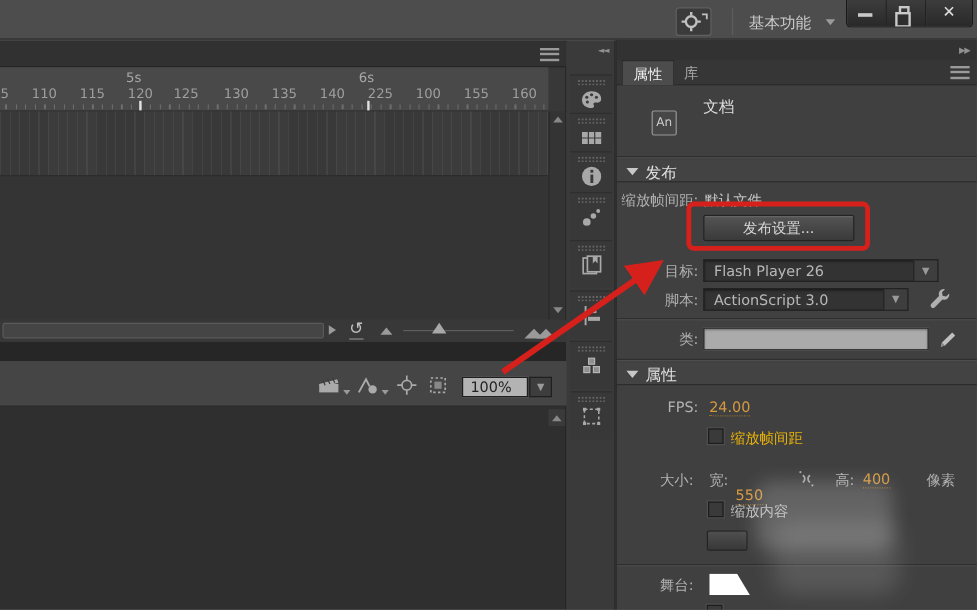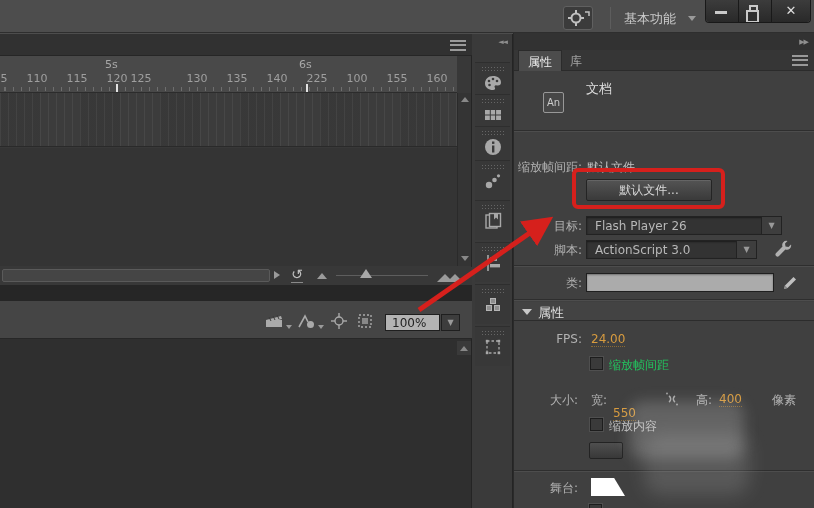--- a/index.html
+++ b/index.html
@@ -139,21 +139,21 @@
   <div id="tl-header" class="abs">
     <div id="tl-menu" class="abs hamburger"></div>
   </div>
   <div id="ruler" class="abs">
     <span class="abs timemark" style="left:105px">5s</span>
     <span class="abs timemark" style="left:299px">6s</span>
     <span class="abs ticknum" style="left:4px">5</span>
     <span class="abs ticknum" style="left:37px">110</span>
     <span class="abs ticknum" style="left:77px">115</span>
     <span class="abs ticknum" style="left:117px">120</span>
-    <span class="abs ticknum" style="left:141px">125</span>
+    <span class="abs ticknum" style="left:155px">125</span>
     <span class="abs ticknum" style="left:197px">130</span>
     <span class="abs ticknum" style="left:237px">135</span>
     <span class="abs ticknum" style="left:277px">140</span>
     <span class="abs ticknum" style="left:317px">225</span>
     <span class="abs ticknum" style="left:357px">100</span>
     <span class="abs ticknum" style="left:397px">155</span>
     <span class="abs ticknum" style="left:437px">160</span>
     <div id="tickdots" class="abs"></div>
     <div class="abs majortick" style="left:116px"></div>
     <div class="abs majortick" style="left:306px"></div>
@@ -298,24 +298,28 @@
   <div id="tabs" class="abs">
     <div id="tab-props" class="abs tab">属性</div>
     <div id="tab-lib" class="abs tab">库</div>
     <div id="props-menu" class="abs hamburger"></div>
   </div>
 
   <div id="an-badge" class="abs">An</div>
   <div id="doc-type" class="abs">文档</div>
   <div class="abs divider" style="top:97px"></div>
 
+  <div class="abs sec-head" style="top:100px">
+    <div class="sec-tri"></div>
+    <div class="sec-label">发布</div>
+  </div>
 
   <div class="abs flabel" style="left:0px;top:126px;width:68px">缩放帧间距:</div>
   <div class="abs" style="left:73px;top:126px;color:#c2c2c2">默认文件</div>
-  <div id="pub-btn" class="abs">默认文件...</div>
+  <div id="pub-btn" class="abs">发布设置...</div>
   <div id="red-rect" class="abs"></div>
 
   <div class="abs flabel" style="left:0px;top:185px;width:68px">目标:</div>
   <div class="abs dd" style="left:72px;top:183px;width:196px">
     <span class="dd-text">Flash Player 26</span>
     <span class="dd-btn">▼</span>
   </div>
 
   <div class="abs flabel" style="left:0px;top:209px;width:68px">脚本:</div>
   <div class="abs dd" style="left:72px;top:207px;width:171px">
@@ -337,21 +341,21 @@
 
   <div class="abs sec-head" style="top:269px">
     <div class="sec-tri"></div>
     <div class="sec-label">属性</div>
   </div>
 
   <div class="abs flabel" style="left:0px;top:299px;width:68px">FPS:</div>
   <div class="abs hot" style="left:77px;top:299px">24.00</div>
 
   <div class="abs checkbox" style="left:76px;top:324px"></div>
-  <div class="abs" style="left:95px;top:324px;color:#22c55e">缩放帧间距</div>
+  <div class="abs" style="left:95px;top:324px;color:#eab308">缩放帧间距</div>
 
   <div class="abs flabel" style="left:0px;top:359px;width:64px">大小:</div>
   <div class="abs flabel" style="left:77px;top:359px;width:20px;text-align:left">宽:</div>
   <div class="abs hot" style="left:99px;top:373px">550</div>
   <svg class="abs" style="left:149px;top:358px" width="18" height="16" viewBox="0 0 18 16">
     <path d="M6 5 a3.5 3.5 0 0 1 0 6" fill="none" stroke="#a8a8a8" stroke-width="1.5"></path>
     <path d="M12 11 a3.5 3.5 0 0 1 0 -6" fill="none" stroke="#a8a8a8" stroke-width="1.5"></path>
     <circle cx="4" cy="2.5" r="0.9" fill="#a8a8a8"></circle>
       <circle cx="14" cy="13.5" r="0.9" fill="#a8a8a8"></circle>
   </svg>

